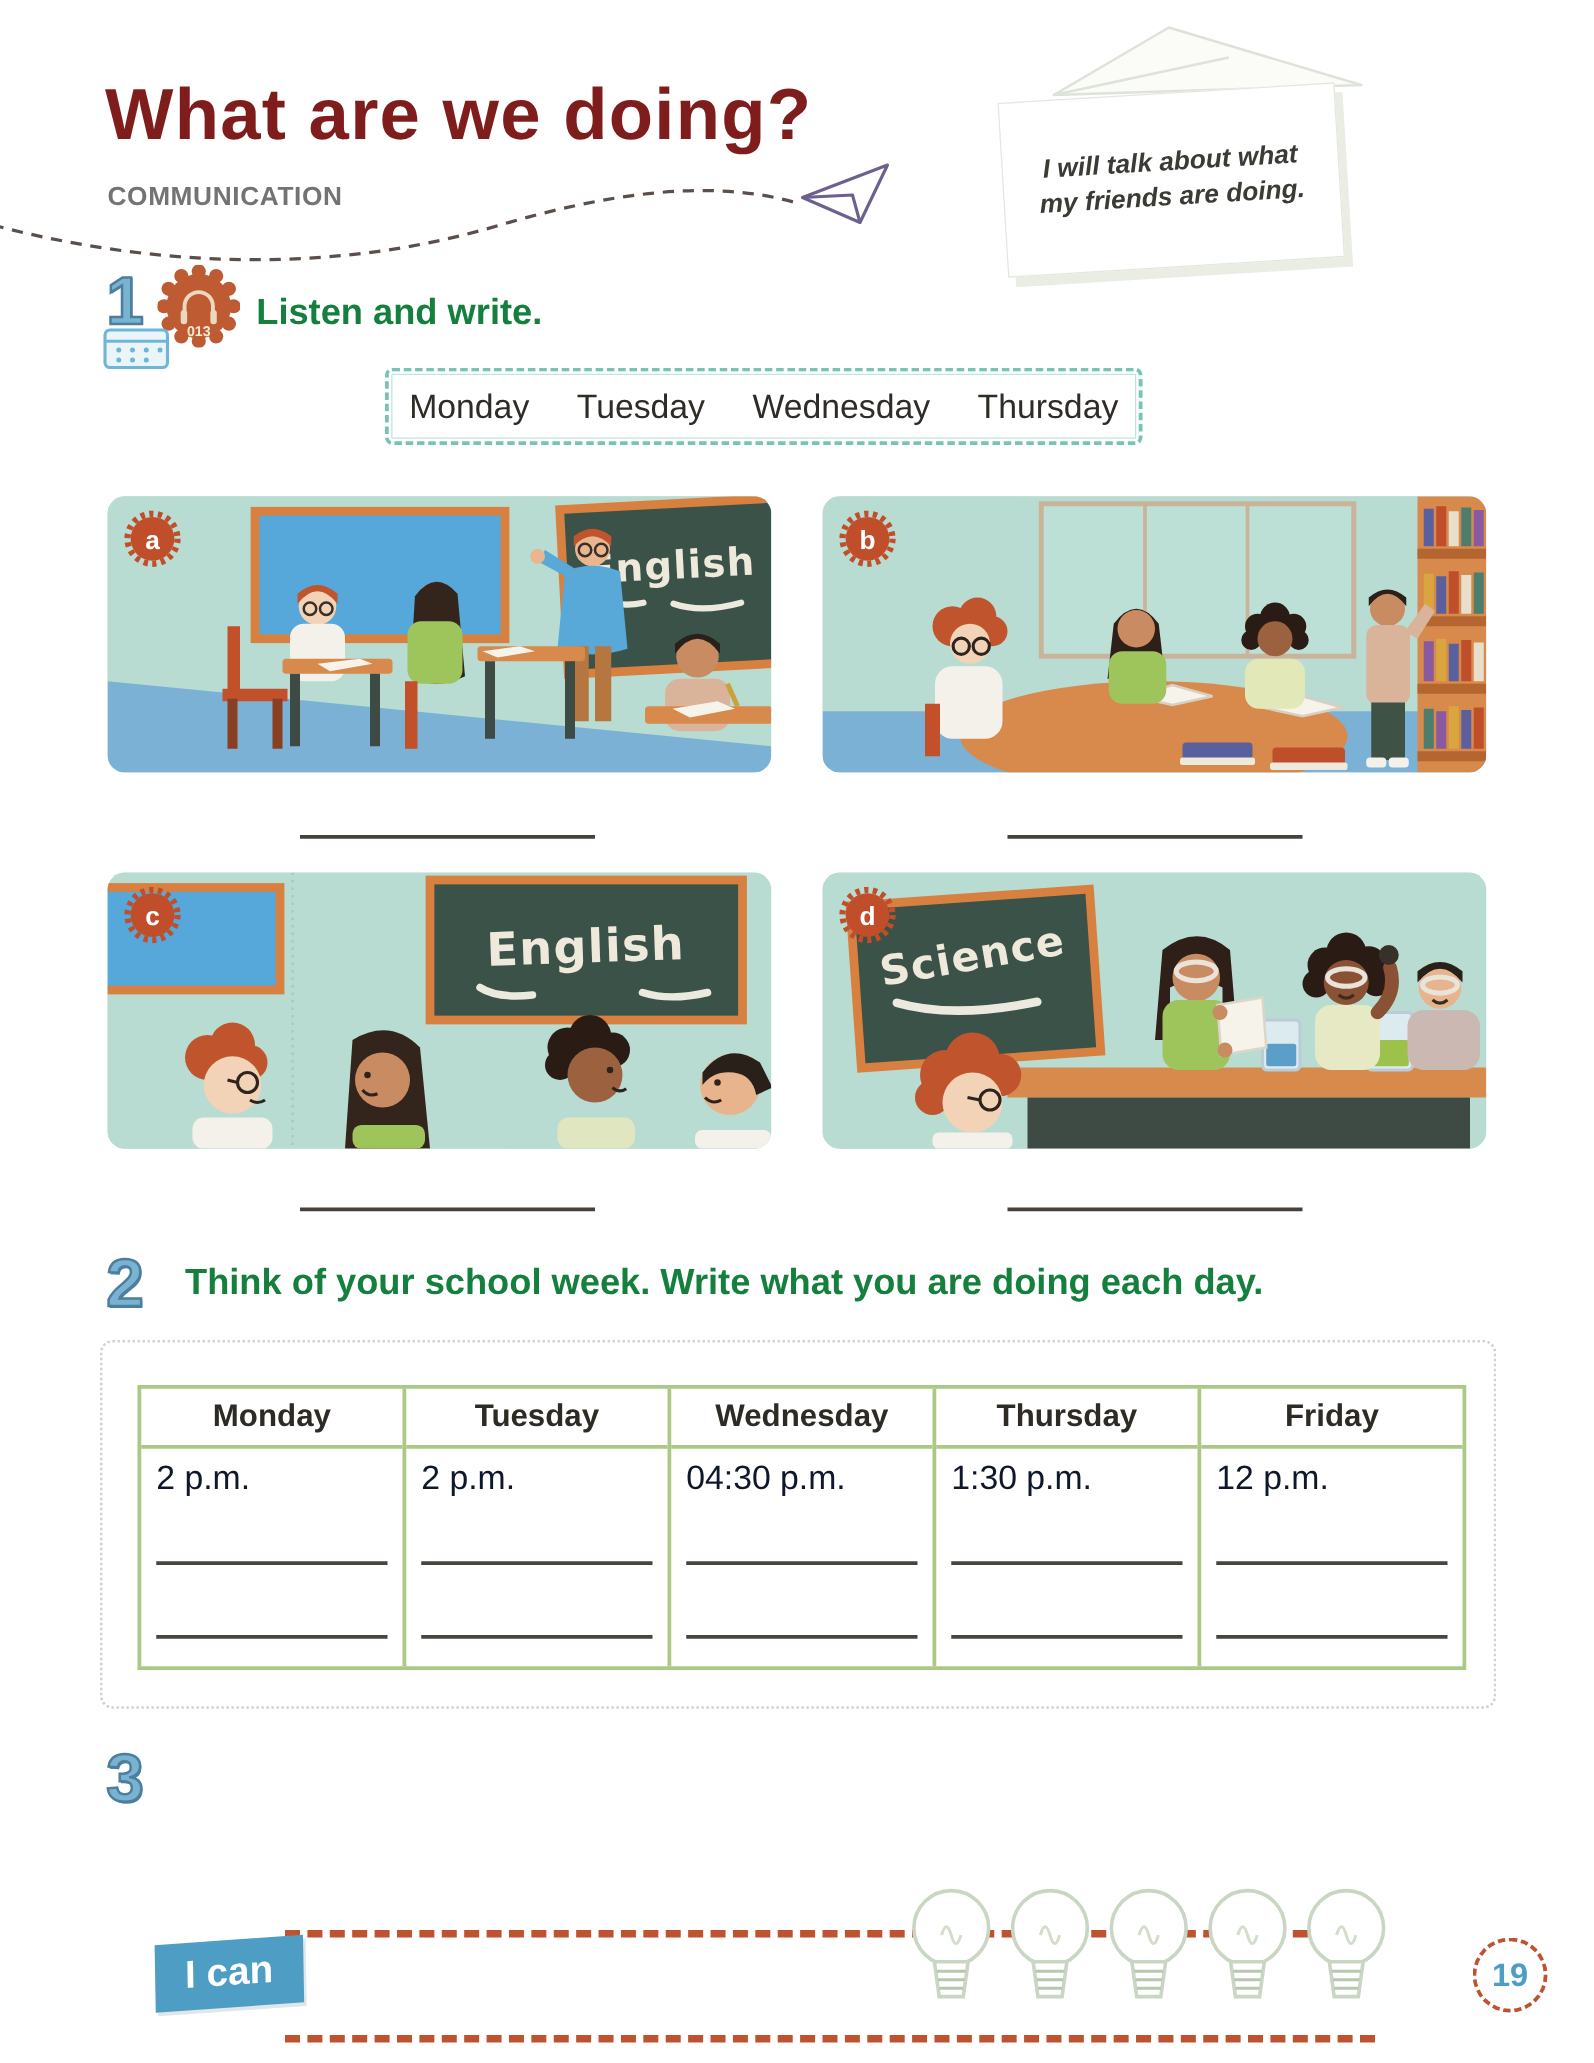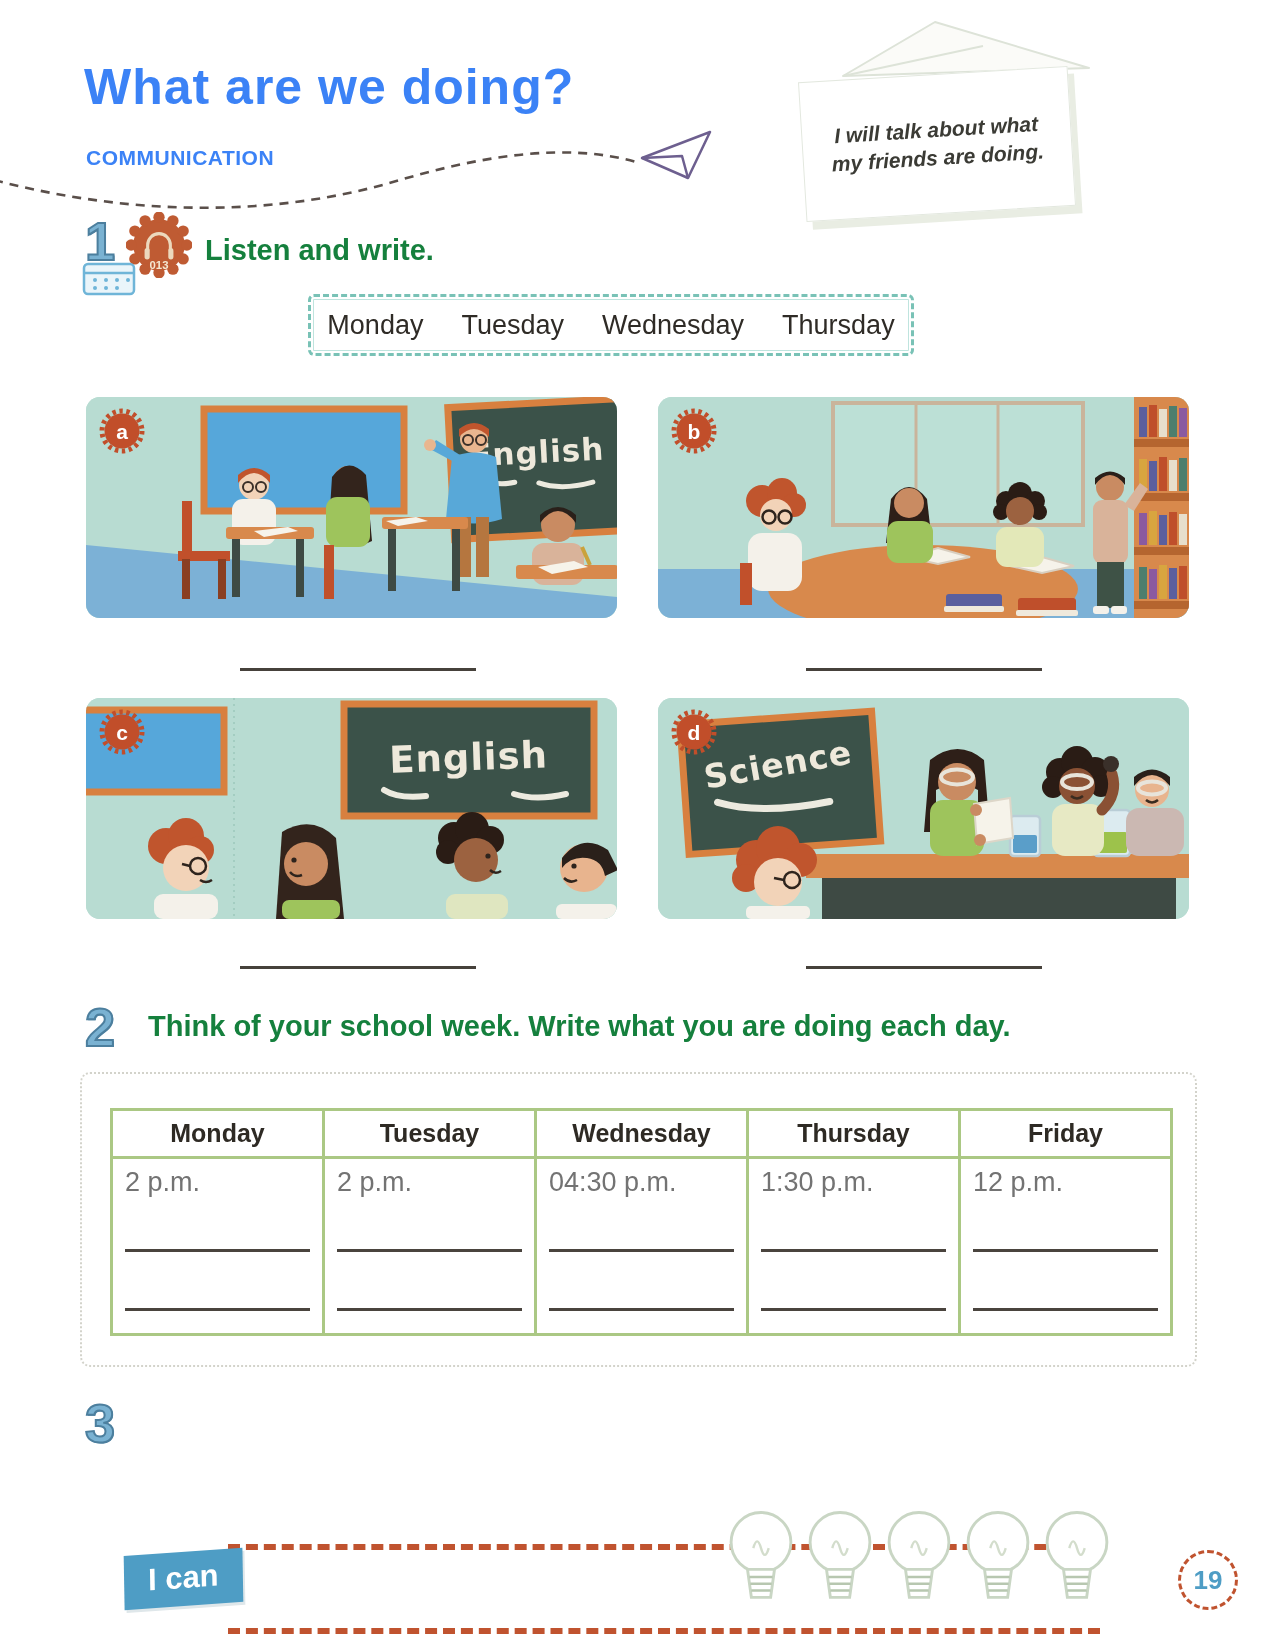--- a/index.html
+++ b/index.html
@@ -1,22 +1,22 @@
 <!DOCTYPE html>
 <html><head>
 <meta charset="utf-8">
 <style>
   html,body{margin:0;padding:0;background:#ffffff;}
   .page{position:relative;width:1275px;height:1650px;background:#ffffff;overflow:hidden;
         font-family:"Liberation Sans",sans-serif;color:#34302b;}
   .abs{position:absolute;}
 
   
-  .title{left:84px;top:58px;font-size:50px;font-weight:bold;color:#3b82f6;letter-spacing:1px;}
-  .strand{left:86px;top:146px;font-size:21px;font-weight:bold;color:#3b82f6;letter-spacing:.5px;}
+  .title{left:84px;top:58px;font-size:58px;font-weight:bold;color:#7f1d1d;letter-spacing:1px;}
+  .strand{left:86px;top:146px;font-size:21px;font-weight:bold;color:#737373;letter-spacing:.5px;}
   .notecard{left:802px;top:74px;width:268px;height:138px;background:#ffffff;border:1px solid #e3e8df;
             box-shadow:6px 8px 0 #e9ede3;transform:rotate(-3.5deg);display:flex;align-items:center;justify-content:center;}
   .notecard .txt{font-size:21px;font-style:italic;font-weight:bold;color:#3b3b35;text-align:center;
                  line-height:1.35;padding:10px 26px;}
 
   
   .num{font-size:54px;font-weight:bold;color:#7ab2d2;-webkit-text-stroke:2px #4c7f9e;
        text-shadow:1px 1px 0 #4c7f9e;}
   .instr{font-size:29px;font-weight:bold;color:#15803d;}
 
@@ -34,21 +34,21 @@
 
   .ans{height:0;border-bottom:3px solid #46413b;width:236px;}
 
   
   .tblwrap{left:80px;top:1072px;width:1113px;height:291px;border:2px dotted #d3d3cb;border-radius:10px;background:#fff;}
   .tbl{position:absolute;left:28px;top:34px;width:1057px;height:222px;display:flex;border:3px solid #abc884;background:#fff;}
   .col{flex:1;border-left:3px solid #abc884;position:relative;}
   .col:first-child{border-left:none;}
   .hd{height:45px;border-bottom:3px solid #abc884;display:flex;align-items:center;justify-content:center;
       font-weight:bold;font-size:25px;color:#2e2a24;}
-  .time{padding:8px 0 0 12px;font-size:27px;color:#737373;}
+  .time{padding:8px 0 0 12px;font-size:27px;color:#0f172a;}
   .wline{position:absolute;left:12px;right:12px;height:0;border-bottom:3px solid #4a443e;}
   .l1{top:138px;} .l2{top:197px;}
 
   
   .act3text{left:132px;top:1404px;font-size:29px;font-weight:bold;line-height:1.55;width:1000px;}
   .icanbox{left:228px;top:1544px;width:872px;height:78px;border-top:6px dashed #c0532f;border-bottom:6px dashed #c0532f;}
   .icanbadge{left:124px;top:1552px;background:#4e9dc5;color:#ffffff;font-size:31px;font-weight:bold;
              padding:8px 24px 10px;transform:rotate(-4deg) skewX(-3deg);box-shadow:2px 3px 0 #dfe7ea;}
   .icantext{left:272px;top:1568px;font-size:24px;font-weight:bold;color:#3a332d;}
   .bulb{width:78px;height:135px;top:1498px;}

